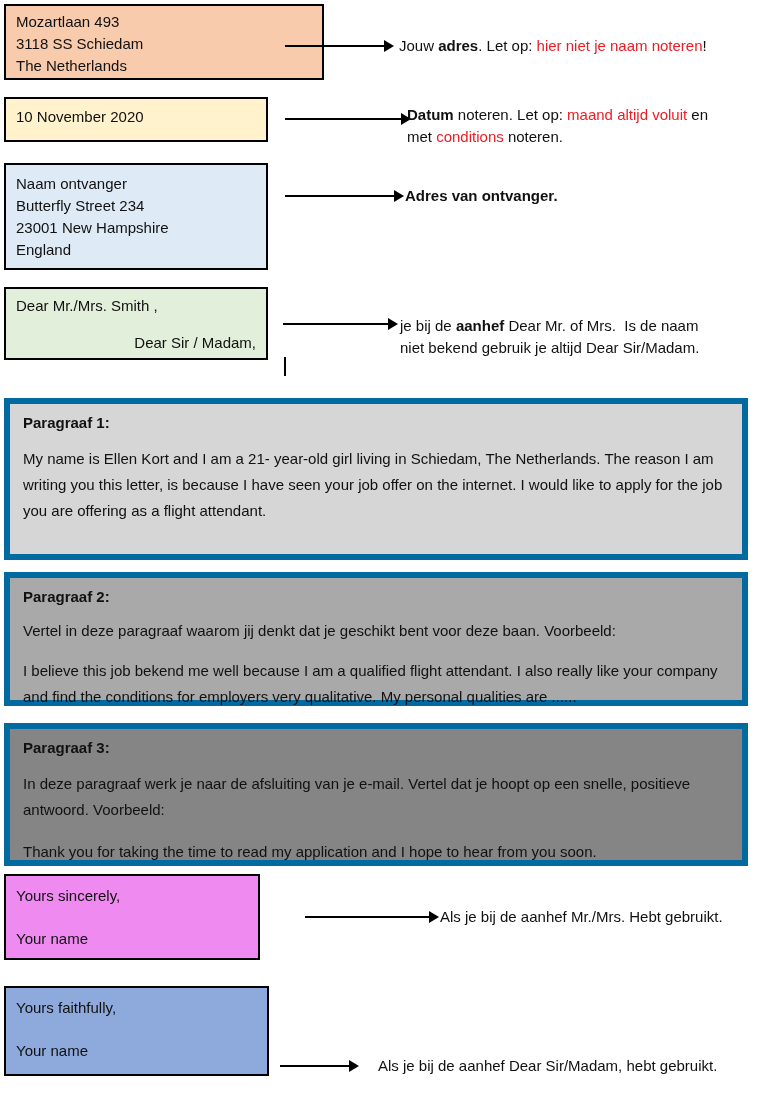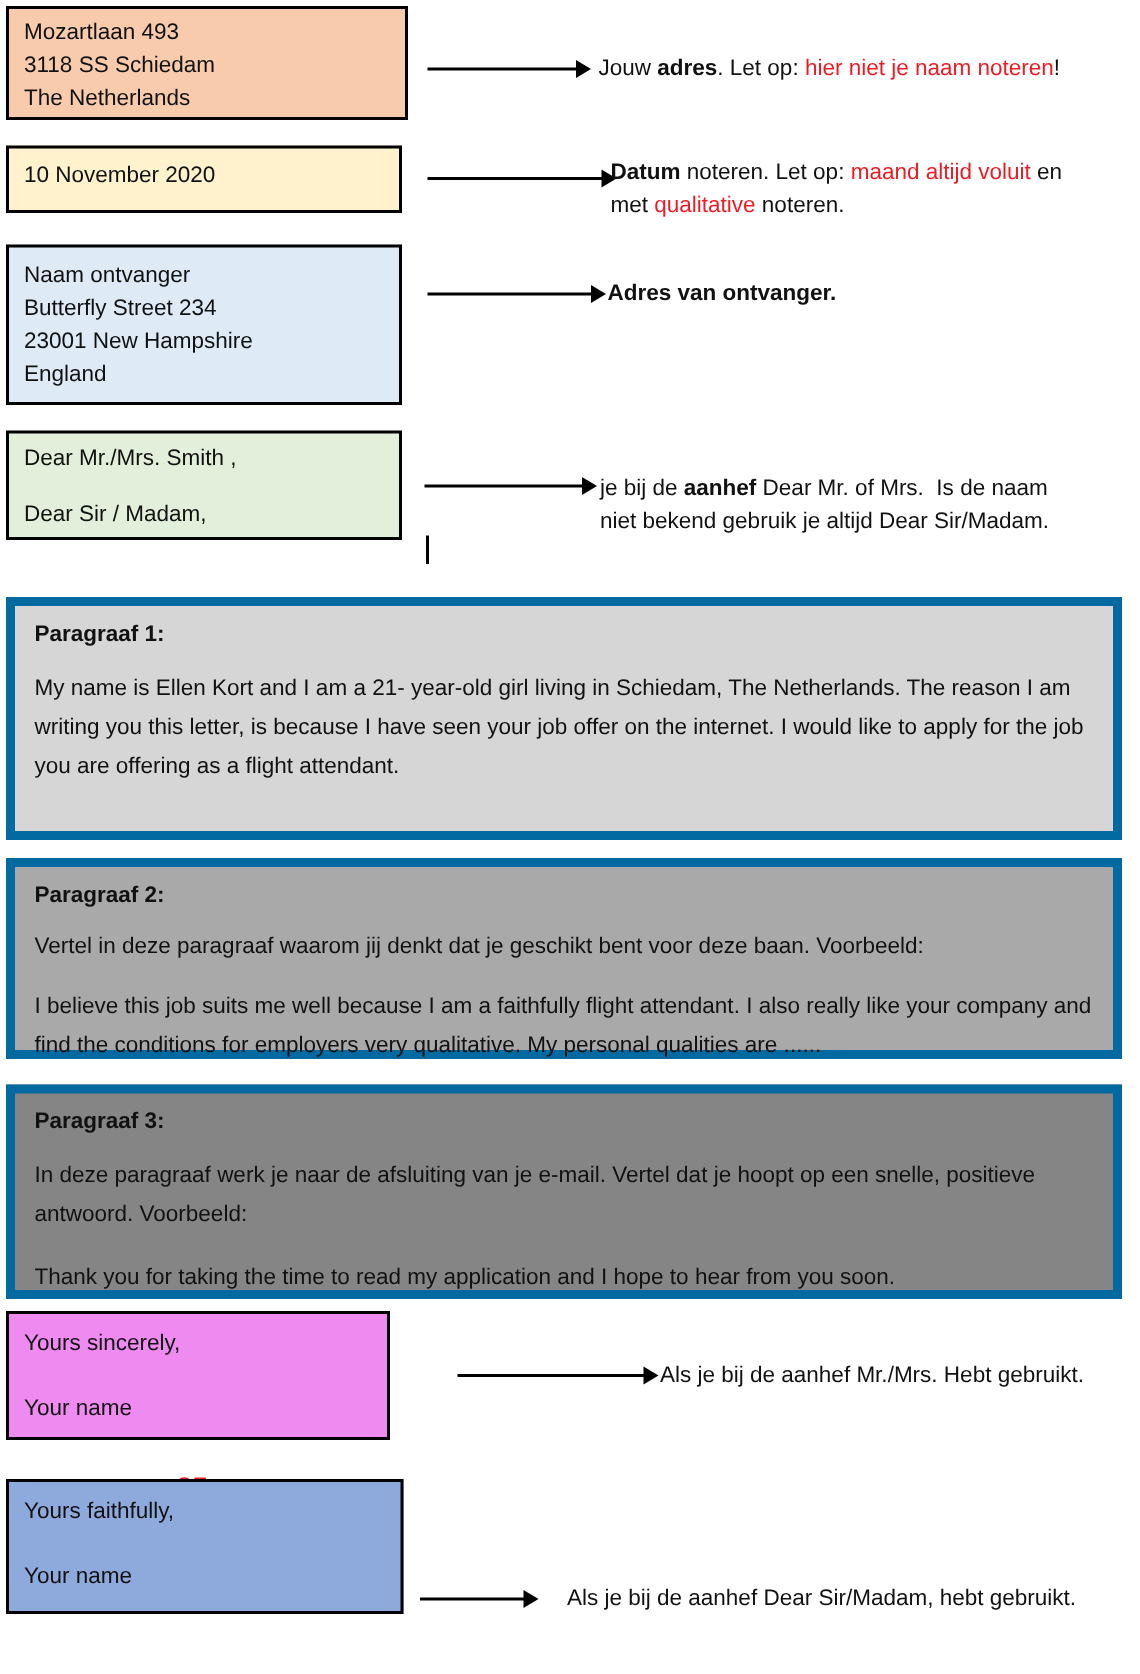--- a/index.html
+++ b/index.html
@@ -13,38 +13,38 @@
   .arrow::after{content:"";position:absolute;right:-9px;top:-5px;width:0;height:0;
     border-left:10px solid #000;border-top:6px solid transparent;border-bottom:6px solid transparent;}
   .anno{position:absolute;font-size:15px;line-height:22px;}
   .nowrap{white-space:nowrap;}
   .b{font-weight:bold;}
   .r{color:var(--highlight_red,#ed1c24);}
   .cursor-mark{position:absolute;width:2px;height:19px;background:#000;}
   .or-wrap{position:absolute;font-size:15px;font-weight:bold;}
   .or-text{color:var(--highlight_red,#ed1c24);text-decoration:underline;}
   .gap{margin-top:21px;}
-  .gap2{margin-top:15px;}
+  .gap2{margin-top:15px;text-align:right;}
 </style>
 </head>
 <body>
 
-<div class="cbox" style="left:4px;top:4px;width:268px;height:76px;background:var(--address_box_bg);padding-top:5px;">
+<div class="cbox" style="left:4px;top:4px;width:320px;height:76px;background:var(--address_box_bg);padding-top:5px;">
   <div class="ln">Mozartlaan 493</div>
   <div class="ln">3118 SS Schiedam</div>
   <div class="ln">The Netherlands</div>
 </div>
 <div class="arrow" style="left:285px;top:45px;width:100px;"></div>
 <div class="anno nowrap" style="left:399px;top:35px;"><span>Jouw </span><span class="b">adres</span><span>. Let op: </span><span class="r">hier niet je naam noteren</span><span>!</span></div>
 
 <div class="cbox" style="left:4px;top:97px;width:264px;height:45px;background:var(--date_box_bg);">
   <div class="ln">10 November 2020</div>
 </div>
 <div class="arrow" style="left:285px;top:118px;width:117px;"></div>
-<div class="anno" style="left:407px;top:104px;width:360px;"><span class="b">Datum</span><span> noteren. Let op: </span><span class="r">maand altijd voluit</span><span> en</span><br><span>met </span><span class="r">qualitative</span><span> noteren.</span></div>
+<div class="anno" style="left:407px;top:104px;width:360px;"><span class="b">Datum</span><span> noteren. Let op: </span><span class="r">maand altijd voluit</span><span> en</span><br><span>met </span><span class="r">conditions</span><span> noteren.</span></div>
 
 <div class="cbox" style="left:4px;top:163px;width:264px;height:107px;background:var(--recipient_box_bg);padding-top:8px;">
   <div class="ln">Naam ontvanger</div>
   <div class="ln">Butterfly Street 234</div>
   <div class="ln">23001 New Hampshire</div>
   <div class="ln">England</div>
 </div>
 <div class="arrow" style="left:285px;top:195px;width:110px;"></div>
 <div class="anno nowrap b" style="left:405px;top:185px;"><span class="b">Adres van ontvanger.</span></div>
 
@@ -57,21 +57,21 @@
 <div class="cursor-mark" style="left:284px;top:357px;"></div>
 
 <div class="pbox" style="top:398px;height:162px;background:var(--paragraph1_bg);">
   <div class="ptitle">Paragraaf 1:</div>
   <p>My name is Ellen Kort and I am a 21- year-old girl living in Schiedam, The Netherlands. The reason I am writing you this letter, is because I have seen your job offer on the internet. I would like to apply for the job you are offering as a flight attendant.</p>
 </div>
 
 <div class="pbox" style="top:572px;height:134px;background:var(--paragraph2_bg);">
   <div class="ptitle">Paragraaf 2:</div>
   <p style="line-height:22px;">Vertel in deze paragraaf waarom jij denkt dat je geschikt bent voor deze baan. Voorbeeld:</p>
-  <p>I believe this job suits me well because I am a faithfully flight attendant. I also really like your company and find the conditions for employers very qualitative. My personal qualities are ......</p>
+  <p>I believe this job bekend me well because I am a qualified flight attendant. I also really like your company and find the conditions for employers very qualitative. My personal qualities are ......</p>
 </div>
 
 <div class="pbox" style="top:723px;height:143px;background:var(--paragraph3_bg);">
   <div class="ptitle">Paragraaf 3:</div>
   <p>In deze paragraaf werk je naar de afsluiting van je e-mail. Vertel dat je hoopt op een snelle, positieve antwoord. Voorbeeld:</p>
   <p>Thank you for taking the time to read my application and I hope to hear from you soon.</p>
 </div>
 
 <div class="cbox" style="left:4px;top:874px;width:256px;height:86px;background:var(--sincerely_box_bg);padding-top:9px;">
   <div class="ln">Yours sincerely,</div>

